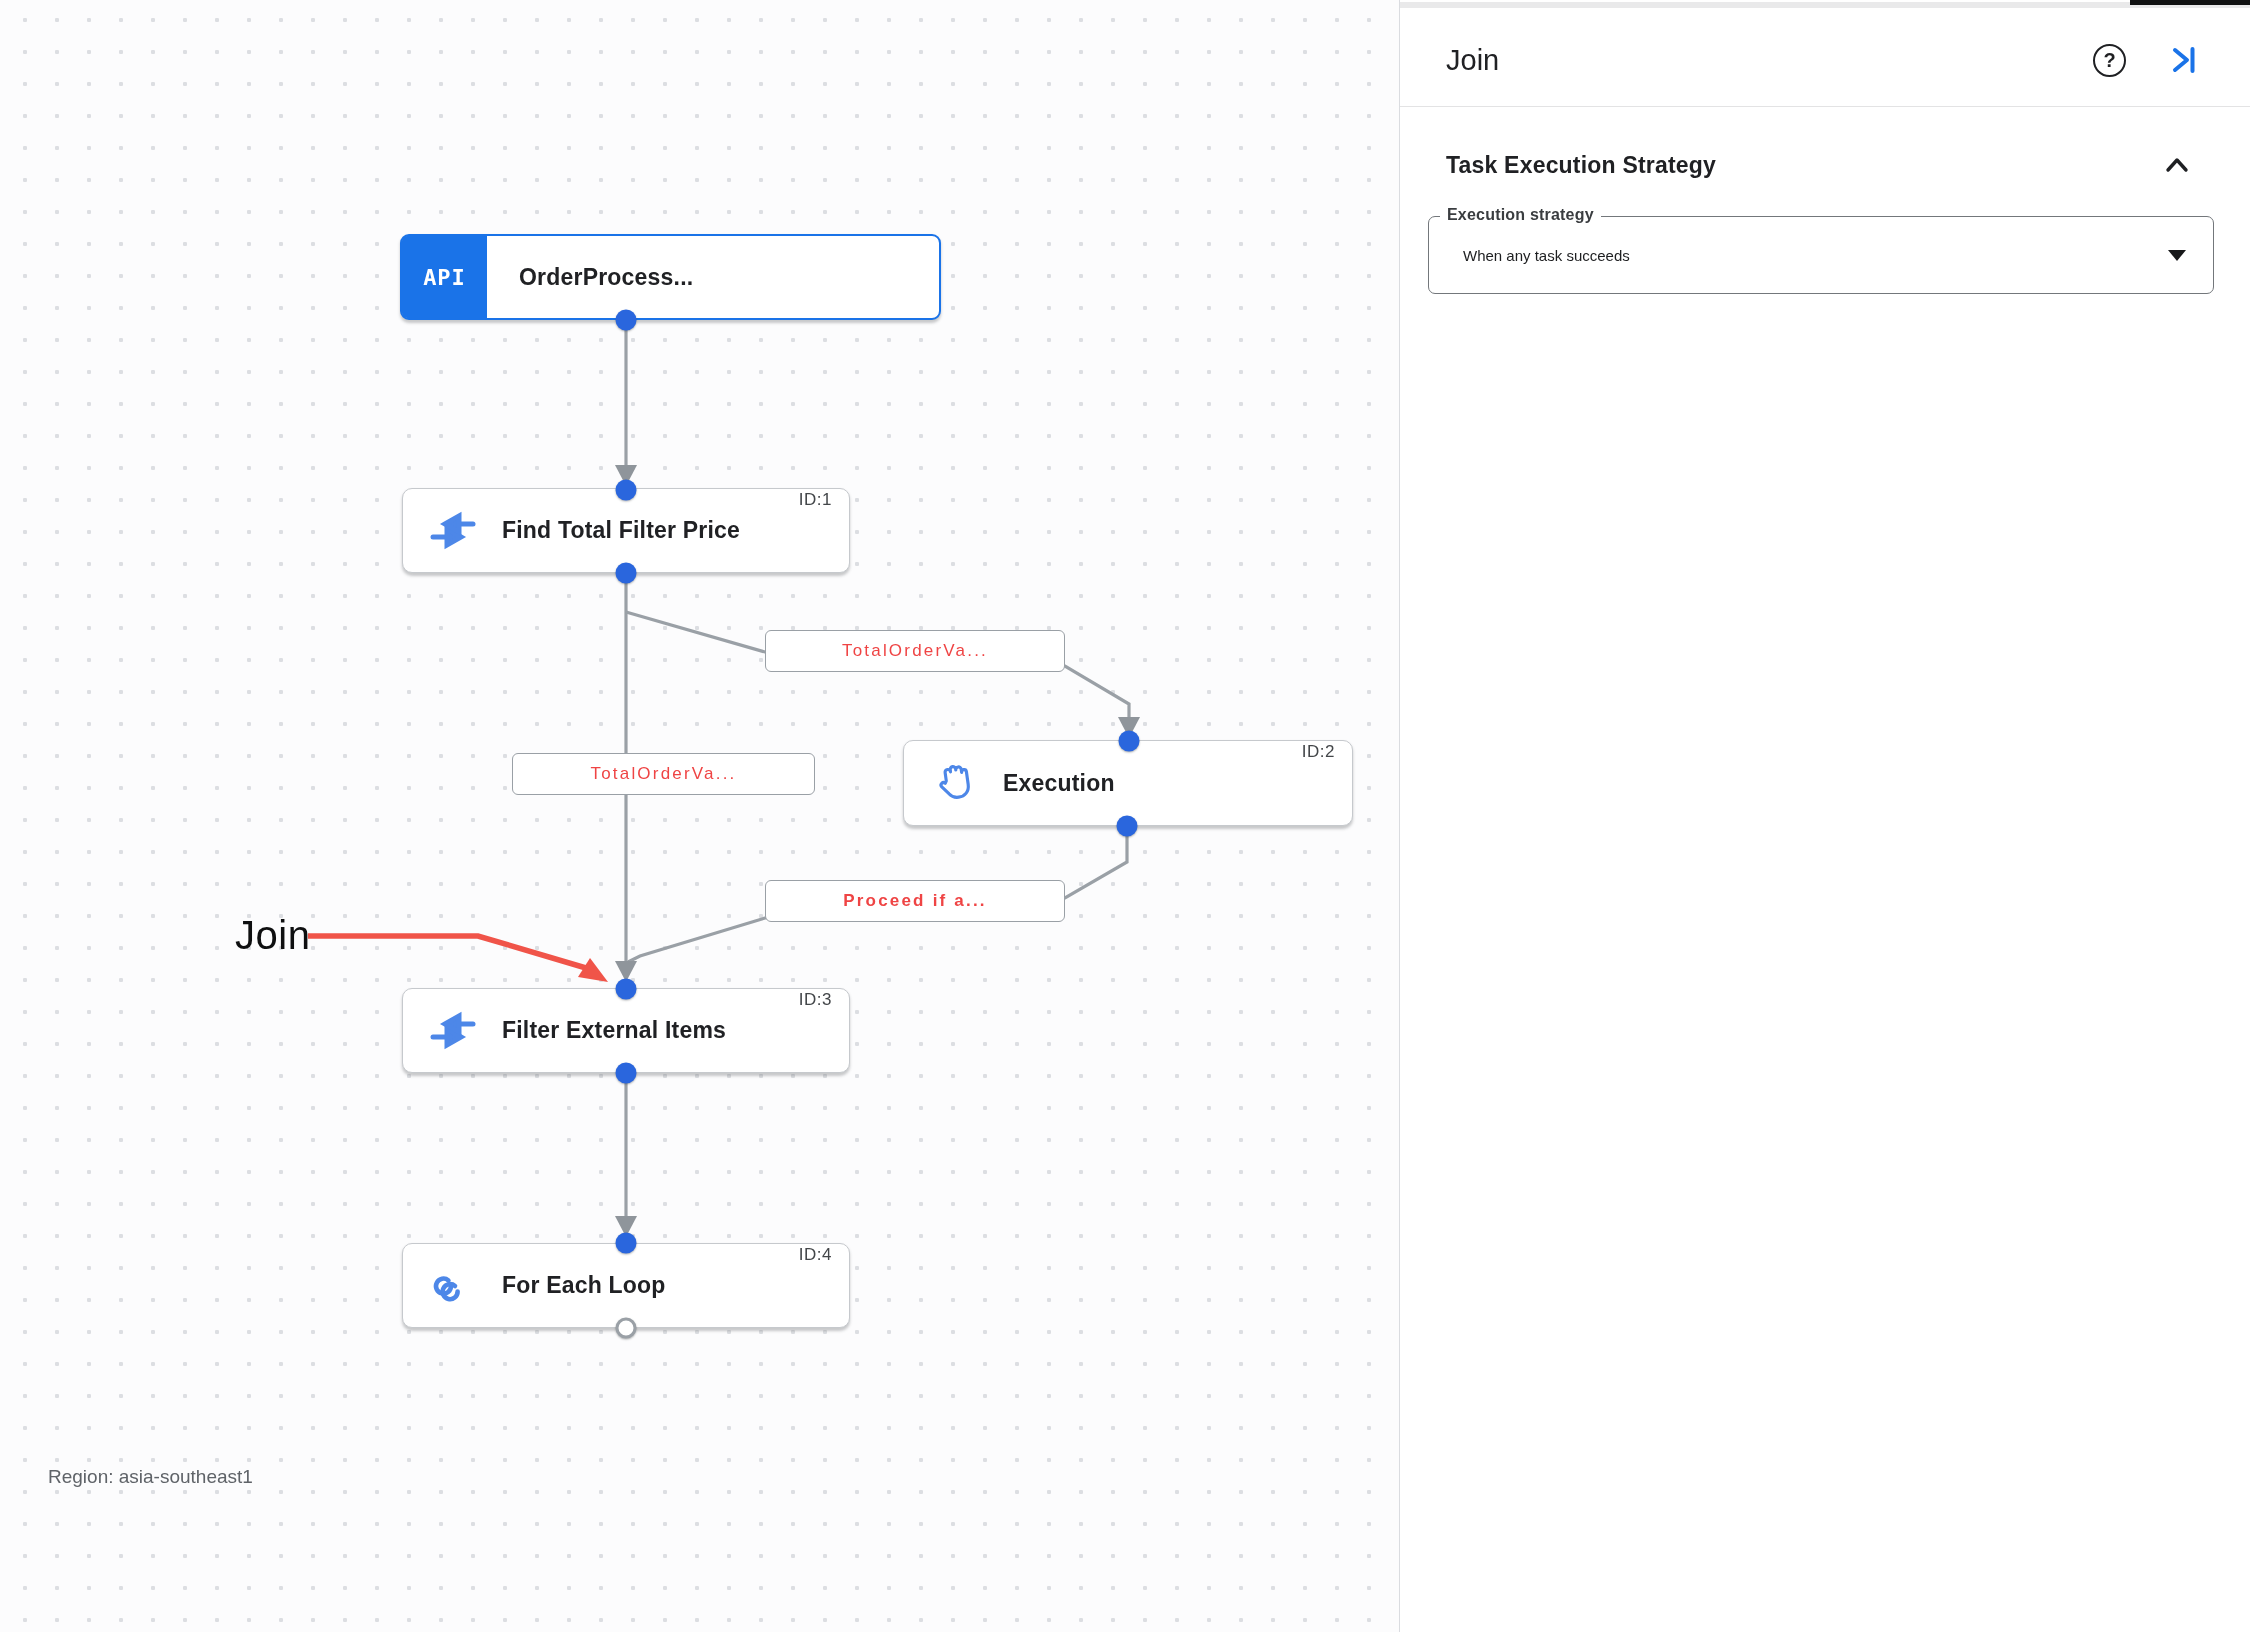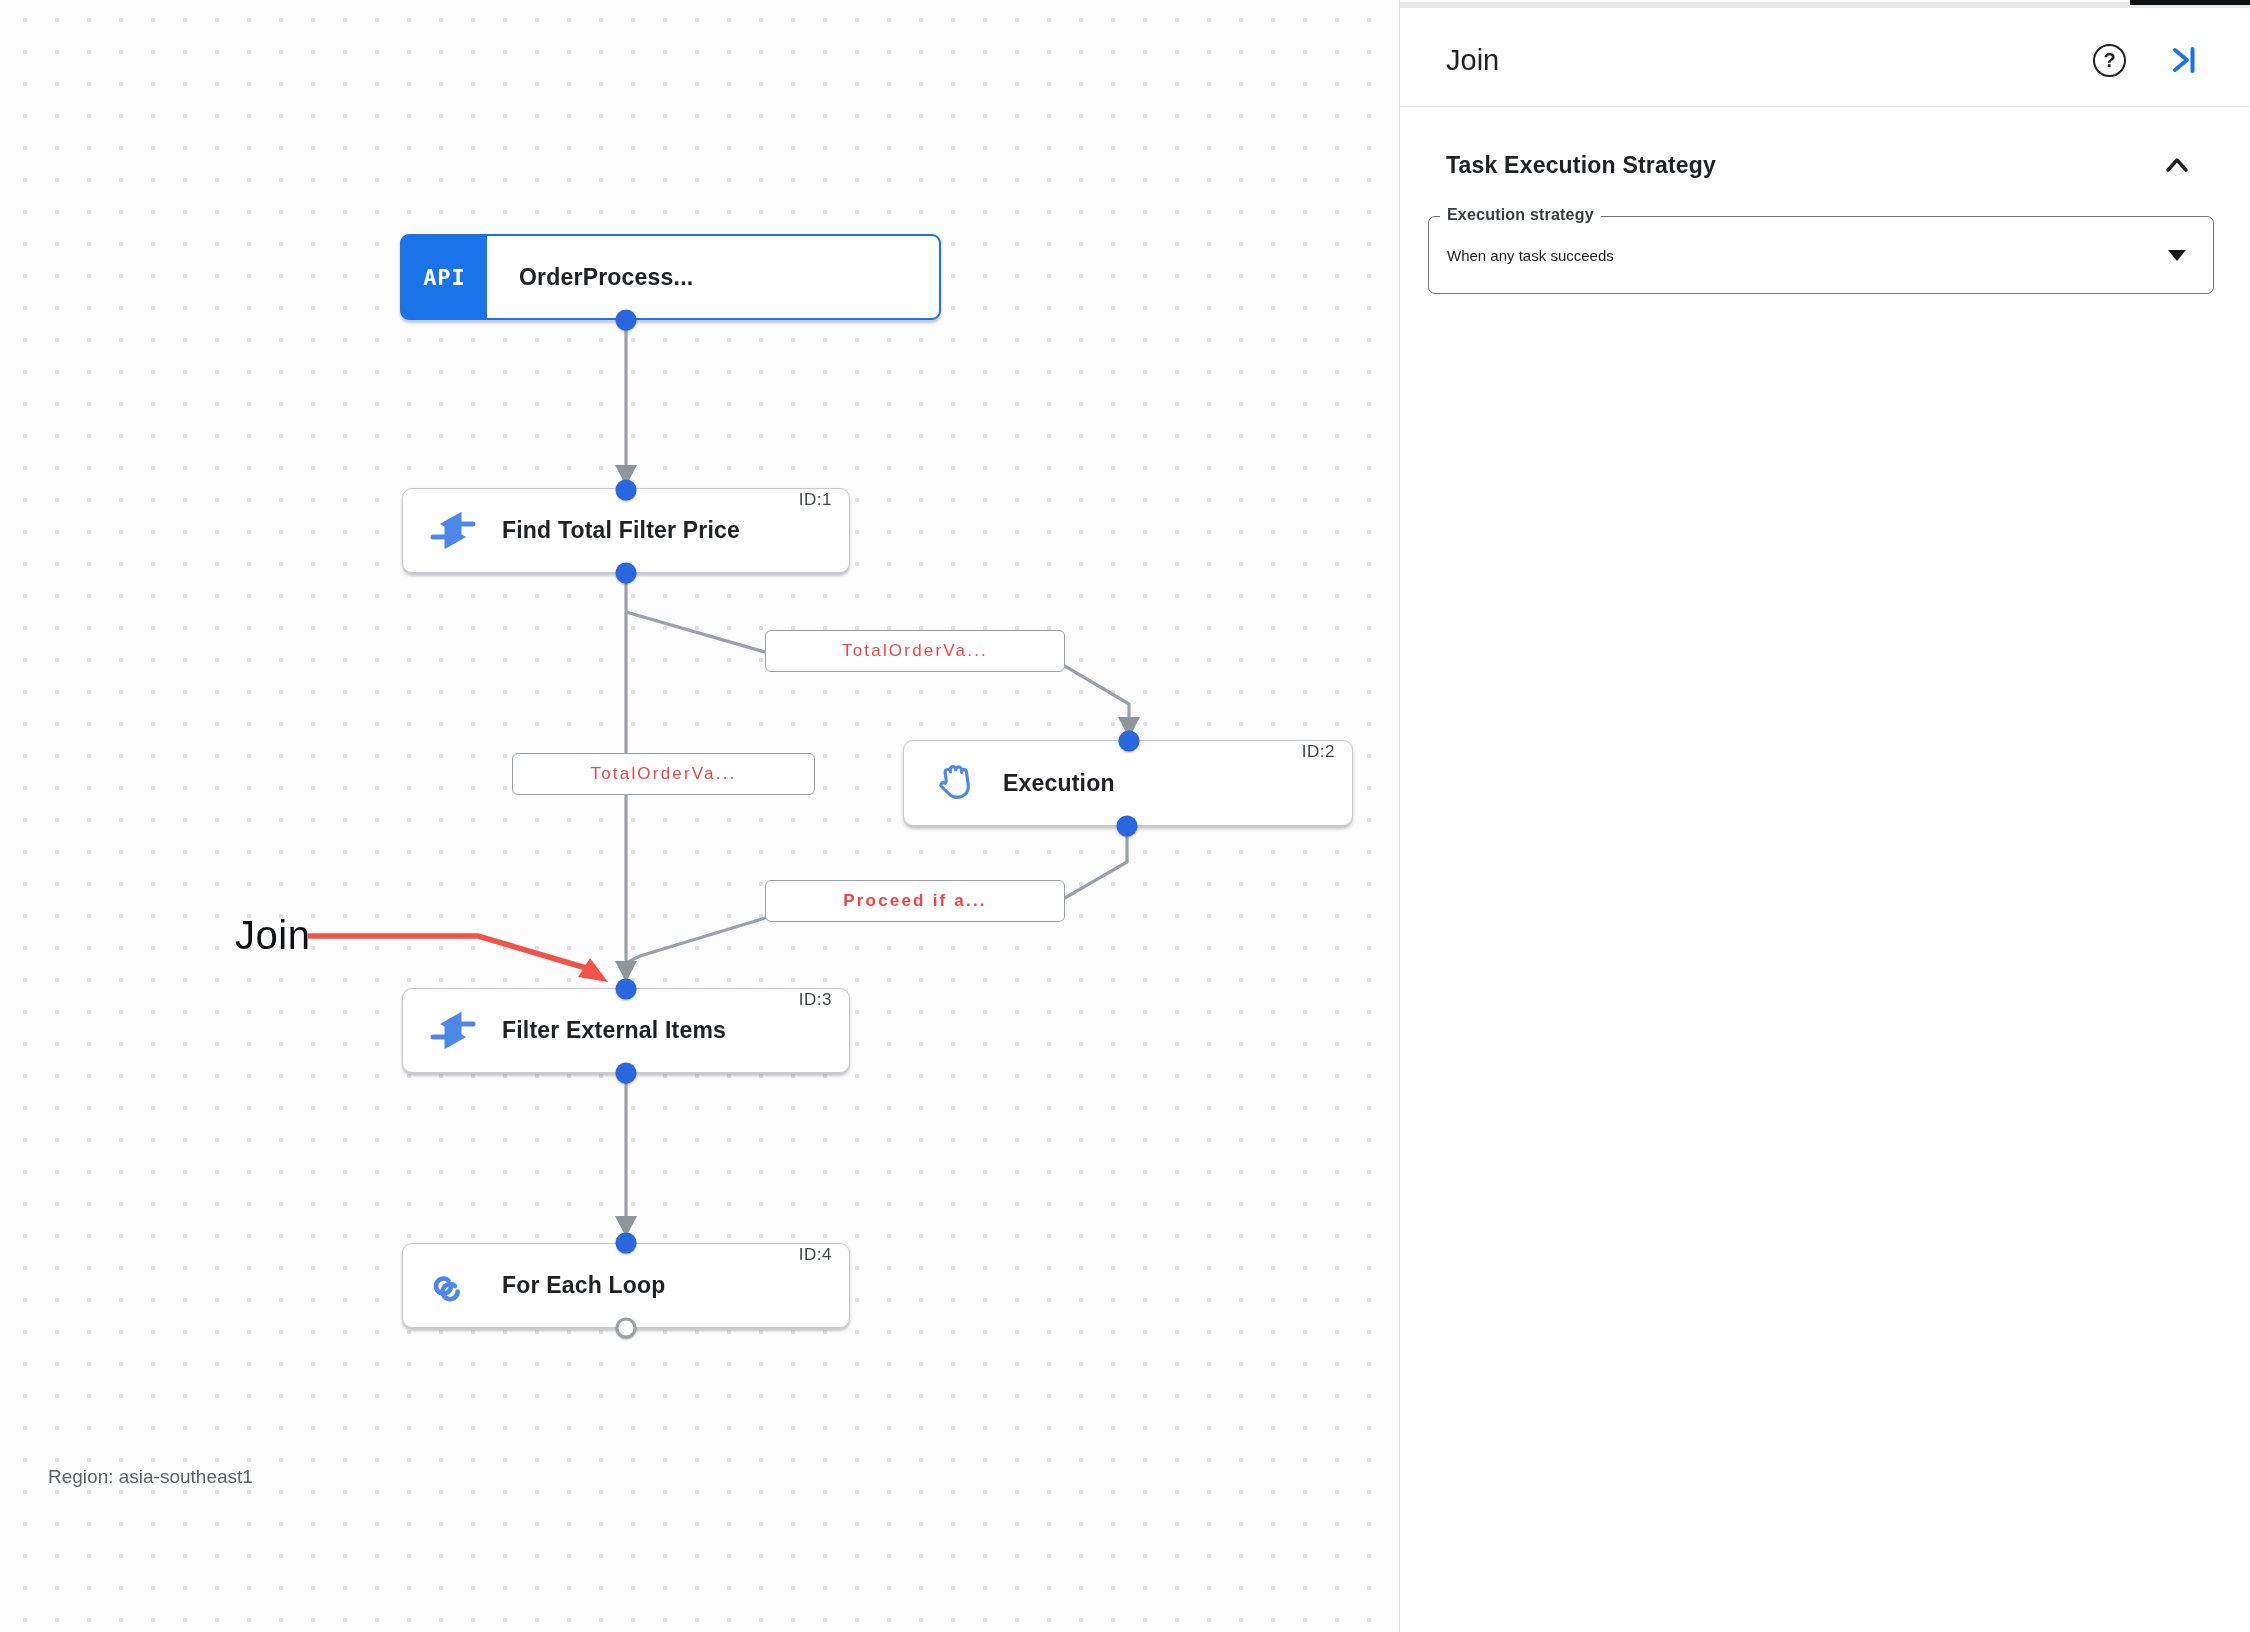--- a/index.html
+++ b/index.html
@@ -69,21 +69,21 @@
   .collapse-icon { width: 30px; height: 30px; cursor: pointer; }
 
   .panel-section { padding: 45px 60px 0 46px; }
   .section-header { display: flex; align-items: center; justify-content: space-between; gap: 16px; }
   .section-title { font-size: 23px; font-weight: bold; color: #202124; letter-spacing: .2px; }
   .chevron-up-icon { width: 26px; height: 26px; cursor: pointer; }
 
   .select-field {
     position: relative; margin: 37px 0 0 -18px; width: 786px; height: 78px;
     border: 1.4px solid #73777b; border-radius: 7px;
-    display: flex; align-items: center; cursor: pointer; background: #fff;
+    display: flex; align-items: center; cursor: pointer; background: #fff; padding-left: 16px;
   }
   .select-label {
     position: absolute; top: -11px; left: 11px; background: #fff; padding: 0 7px;
     font-size: 16px; font-weight: 600; color: #3a3d40; letter-spacing: .2px;
   }
   .select-value { font-size: 15px; color: #1d1e20; padding-left: 18px; flex: 1; }
   .caret-down-icon {
     width: 0; height: 0; margin-right: 27px;
     border-left: 9px solid transparent; border-right: 9px solid transparent; border-top: 11px solid #17181a;
   }

